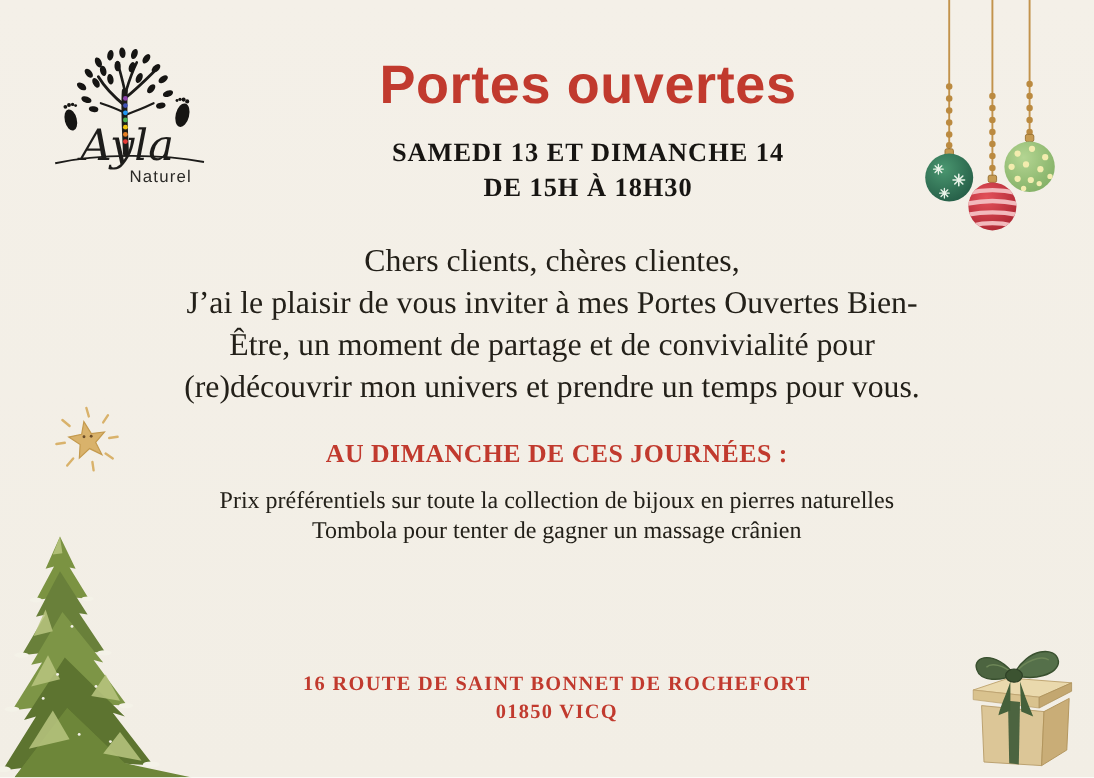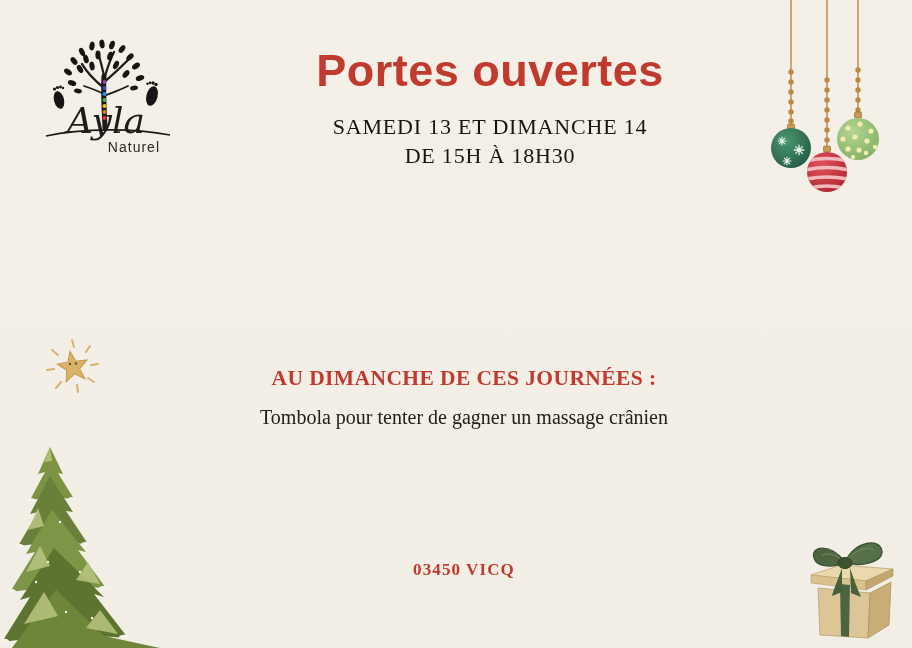--- a/index.html
+++ b/index.html
@@ -17,21 +17,21 @@
   .title-block{left:140px;top:44px;width:700px;text-align:center;}
   .main-title{
     font-family:Liberation Sans, sans-serif;
     font-weight:bold;
     font-size:45px;line-height:54px;
     color:#c13a2e;
     letter-spacing:0.5px;
   }
   .date-block{left:140px;top:112px;width:700px;text-align:center;}
   .date-line{
-    font-weight:normal;font-size:22px;line-height:29px;
+    font-weight:bold;font-size:22px;line-height:29px;
     letter-spacing:0.8px;color:#171512;
   }
   
   .intro{
     left:60px;top:200px;width:800px;text-align:center;
     font-size:26.5px;line-height:35px;color:#232019;
     white-space:pre-line;
   }
   
   .program-heading{
@@ -225,20 +225,24 @@
   </div>
 
   <div class="abs title-block">
     <div class="main-title">Portes ouvertes</div>
   </div>
   <div class="abs date-block">
     <div class="date-line">SAMEDI 13 ET DIMANCHE 14</div>
     <div class="date-line">DE 15H À 18H30</div>
   </div>
 
+  <div class="abs intro">Chers clients, chères clientes,
+J’ai le plaisir de vous inviter à mes Portes Ouvertes Bien-
+Être, un moment de partage et de convivialité pour
+(re)découvrir mon univers et prendre un temps pour vous.</div>
 
   <div class="abs star-wrap">
     <svg width="64" height="70" viewBox="0 0 64 70">
       <g stroke="#d9b26b" stroke-width="2" stroke-linecap="round">
         <line x1="30" y1="6" x2="32" y2="13"></line>
         <line x1="48" y1="12" x2="44" y2="18"></line>
         <line x1="56" y1="30" x2="49" y2="31"></line>
         <line x1="52" y1="48" x2="46" y2="44"></line>
         <line x1="36" y1="58" x2="35" y2="51"></line>
         <line x1="14" y1="54" x2="19" y2="48"></line>
@@ -246,25 +250,27 @@
         <line x1="10" y1="16" x2="16" y2="21"></line>
       </g>
       <path d="M31 17 L35 28 L46 29 L37 36 L40 47 L31 40 L21 46 L24 35 L16 27 L27 27 Z" fill="#d9b26b" stroke="#c49a4e" stroke-width="1" transform="rotate(-12 31 32)"></path>
       <circle cx="28" cy="30" r="1.2" fill="#6b4d2a"></circle>
       <circle cx="34" cy="29.5" r="1.2" fill="#6b4d2a"></circle>
     </svg>
   </div>
 
   <div class="abs program-heading">AU DIMANCHE DE CES JOURNÉES :</div>
   <div class="abs program-list">
+    <div class="program-item">Prix préférentiels sur toute la collection de bijoux en pierres naturelles</div>
     <div class="program-item">Tombola pour tenter de gagner un massage crânien</div>
   </div>
 
   <div class="abs address-block">
-    <div class="address-line">03450 VICQ</div>
+    <div class="address-line">16 ROUTE DE SAINT BONNET DE ROCHEFORT</div>
+    <div class="address-line">01850 VICQ</div>
   </div>
 
   <div class="abs tree-wrap">
     <svg width="182" height="206" viewBox="0 0 182 206">
       <path d="M50 5 L38 32 L45 30 L30 58 L52 55 L74 57 L58 31 L63 32 Z" fill="#7b9342"></path>
       <path d="M50 34 L30 72 L38 70 L18 104 L54 100 L88 102 L66 69 L73 70 Z" fill="#69803a"></path>
       <path d="M52 68 L26 112 L35 110 L10 150 L58 144 L106 146 L78 108 L86 110 Z" fill="#7d9546"></path>
       <path d="M54 106 L20 158 L30 155 L2 200 L66 192 L128 196 L94 152 L104 155 Z" fill="#5d7430"></path>
       <path d="M56 148 L12 206 L0 206 L0 206 L160 206 L150 206 L104 194 Z" fill="#6d8639"></path>
       <path d="M56 148 L12 206 L160 206 L104 194 Z" fill="#6d8639"></path>

